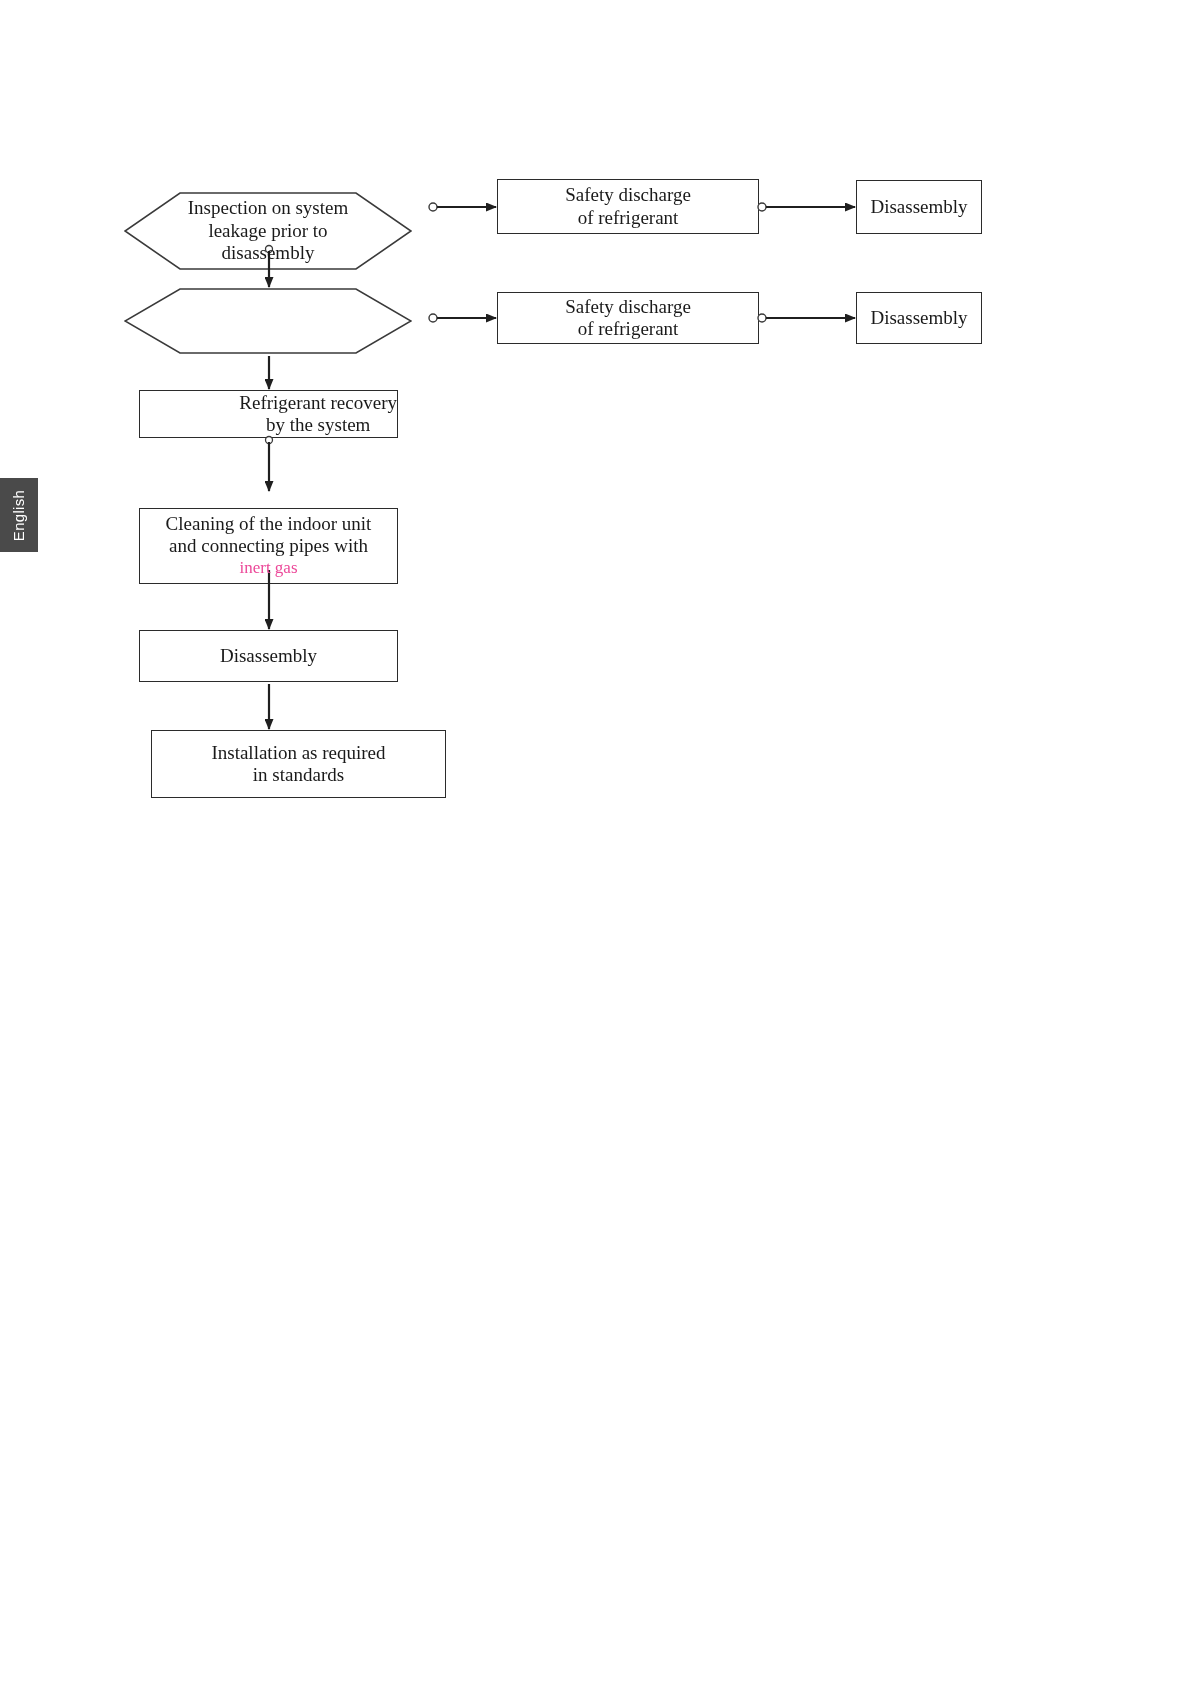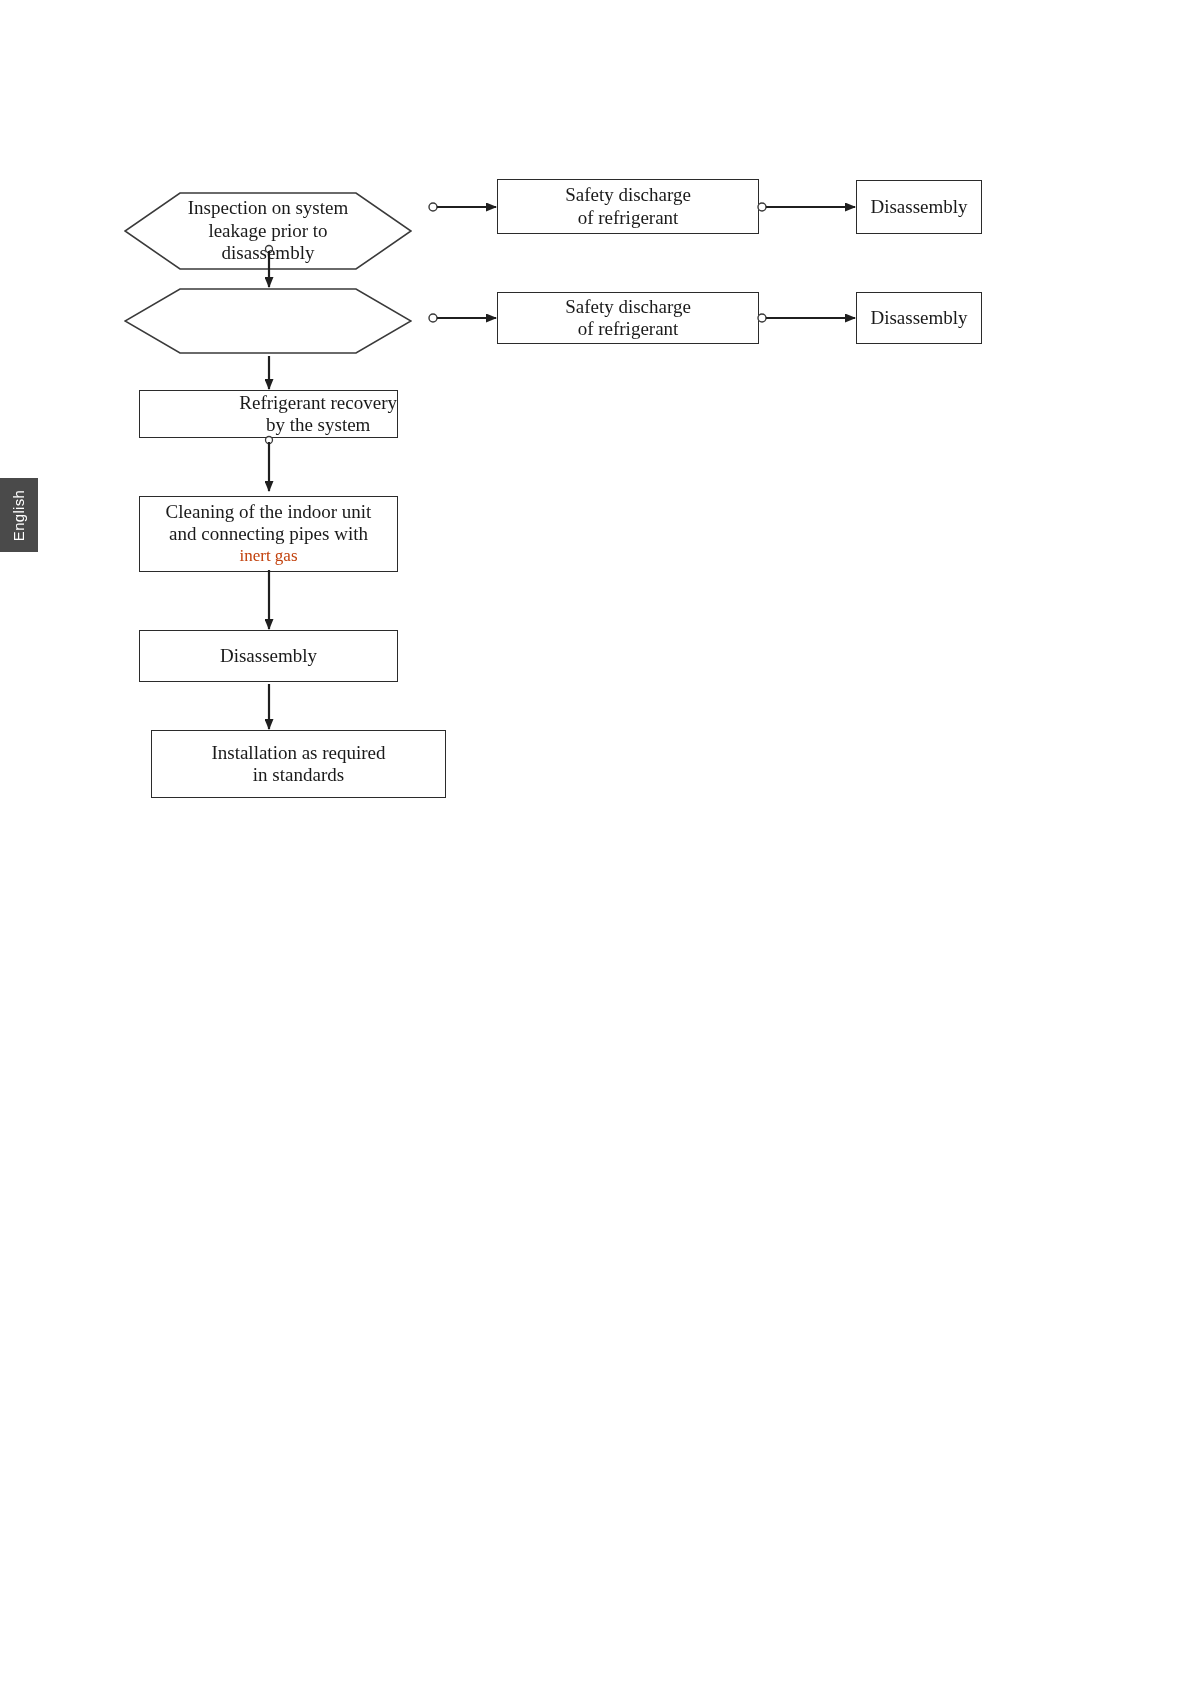--- a/index.html
+++ b/index.html
@@ -79,21 +79,21 @@
     padding: 0 56px;
   }
 
   .node .label {
     position: relative;
     z-index: 2;
     white-space: pre-line;
   }
 
   .faint {
-    color: #c2410c;
+    color: #ec4899;
     font-size: 17px;
   }
 
   
   #edges {
     position: absolute;
     left: 0; top: 0;
     width: 1190px;
     height: 1684px;
     pointer-events: none;
@@ -172,21 +172,21 @@
 
   <div class="node box" style="left:856px; top:292px; width:126px; height:52px;">
     <span class="label">Disassembly</span>
   </div>
 
   <div class="node box" style="left:139px; top:390px; width:259px; height:48px;justify-content:flex-end;">
     <span class="label">Refrigerant recovery
 by the system</span>
   </div>
 
-  <div class="node box" style="left:139px; top:496px; width:259px; height:76px; flex-direction:column; justify-content:flex-start; padding-top:4px;">
+  <div class="node box" style="left:139px; top:508px; width:259px; height:76px; flex-direction:column; justify-content:flex-start; padding-top:4px;">
     <span class="label">Cleaning of the indoor unit
 and connecting pipes with</span>
     <span class="label faint">inert gas</span>
   </div>
 
   <div class="node box" style="left:139px; top:630px; width:259px; height:52px;">
     <span class="label">Disassembly</span>
   </div>
 
   <div class="node box" style="left:151px; top:730px; width:295px; height:68px;">

